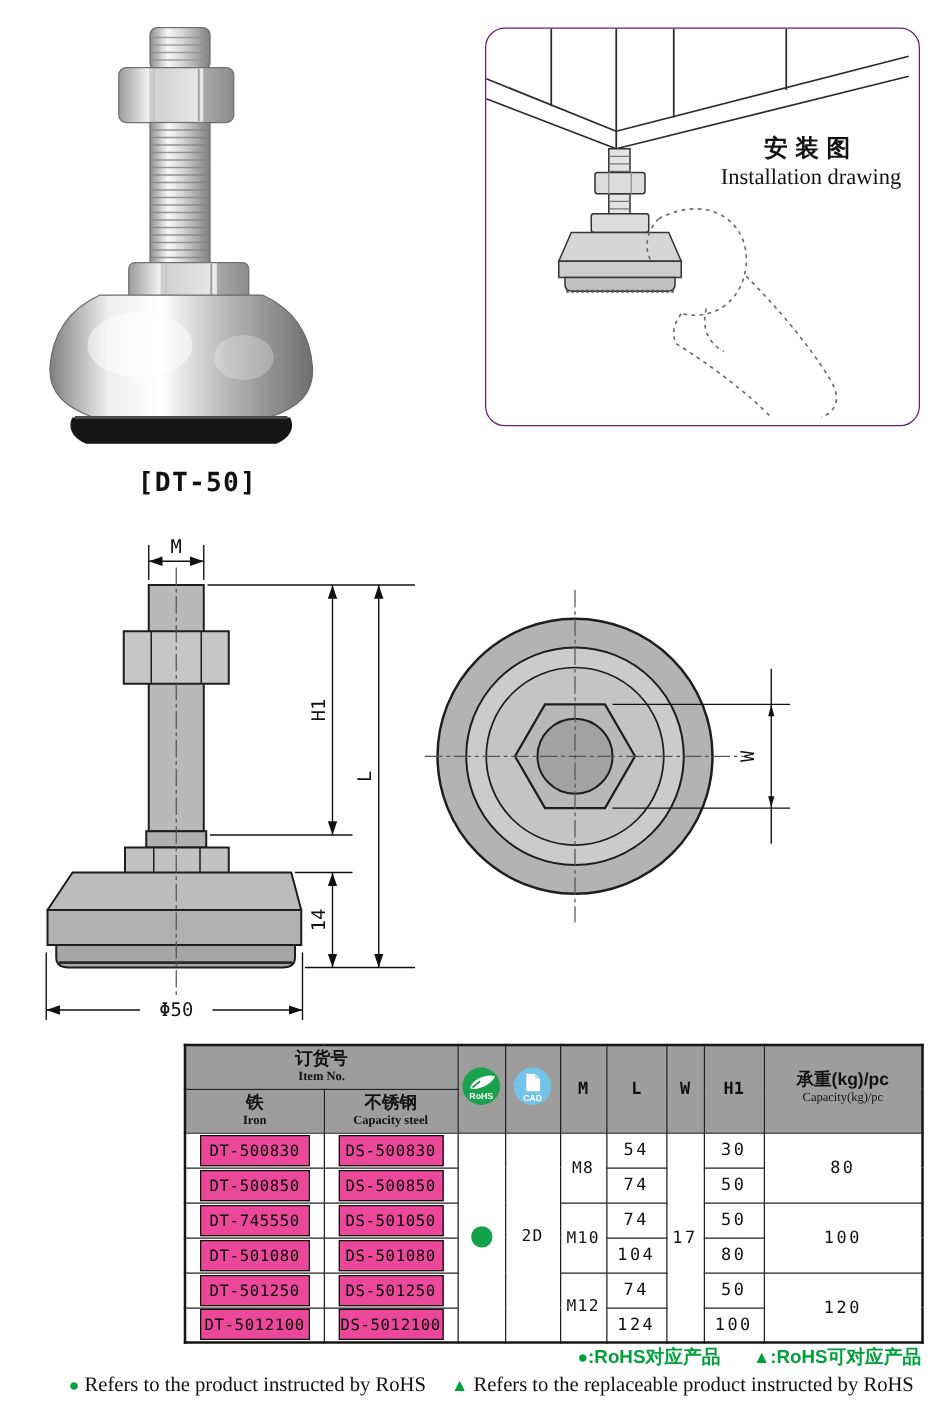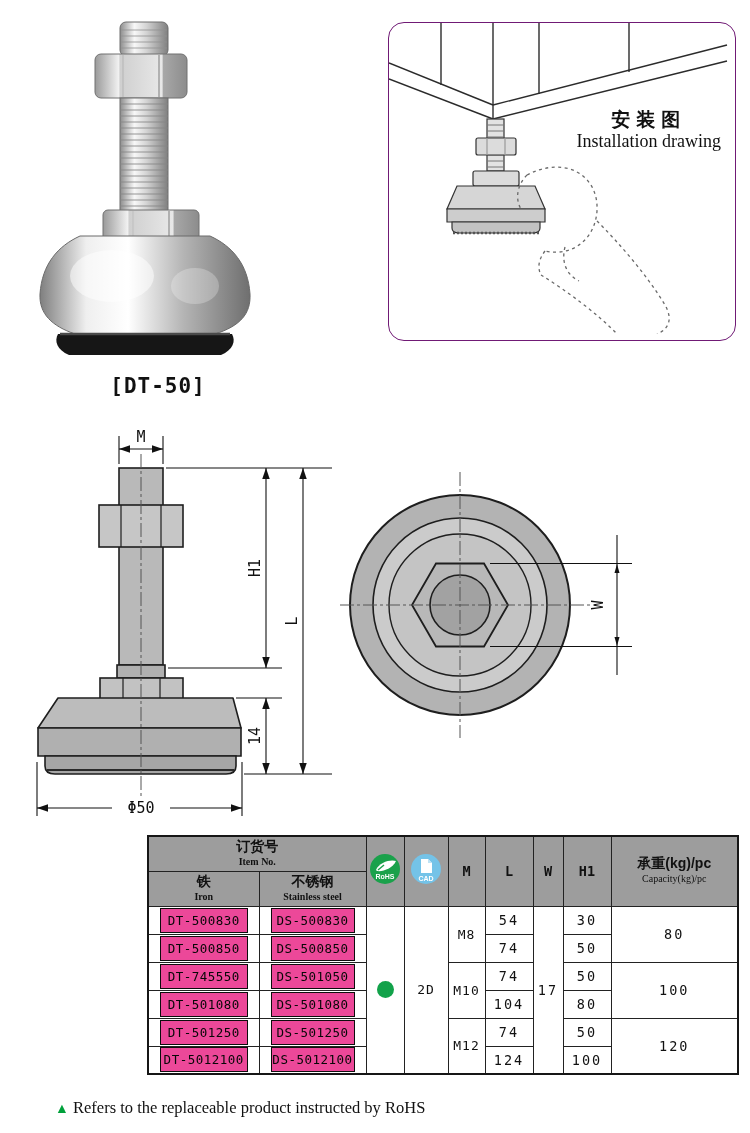--- a/index.html
+++ b/index.html
@@ -281,21 +281,21 @@
             <div class="en-line" style="font-weight:normal">Capacity(kg)/pc</div>
           </th>
         </tr>
         <tr class="hrow">
           <th>
             <div class="zh-line">铁</div>
             <div class="en-line">Iron</div>
           </th>
           <th>
             <div class="zh-line">不锈钢</div>
-            <div class="en-line">Stainless steel</div>
+            <div class="en-line">Capacity steel</div>
           </th>
         </tr>
       </thead>
       <tbody>
         <tr class="brow">
           <td class="item">
               <div class="chip">DT-500830</div>
             </td>
           <td class="item">
               <div class="chip">DS-500830</div>
@@ -361,17 +361,22 @@
           <td class="item">
               <div class="chip">DS-5012100</div>
             </td>
           <td class="num">124</td>
           <td class="num">100</td>
         </tr>
       </tbody>
     </table>
   </div>
 
+  <div class="abs legend1">
+    <span><span class="sym">●</span><span>:RoHS对应产品</span></span>
+    <span><span class="sym">▲</span><span>:RoHS可对应产品</span></span>
+  </div>
   <div class="abs legend2">
+    <span><span class="sym">●</span>&nbsp;<span>Refers to the product instructed by RoHS</span></span>
     <span><span class="sym">▲</span>&nbsp;<span>Refers to the replaceable product instructed by RoHS</span></span>
   </div>
 
 </div>
 
 </body></html>

